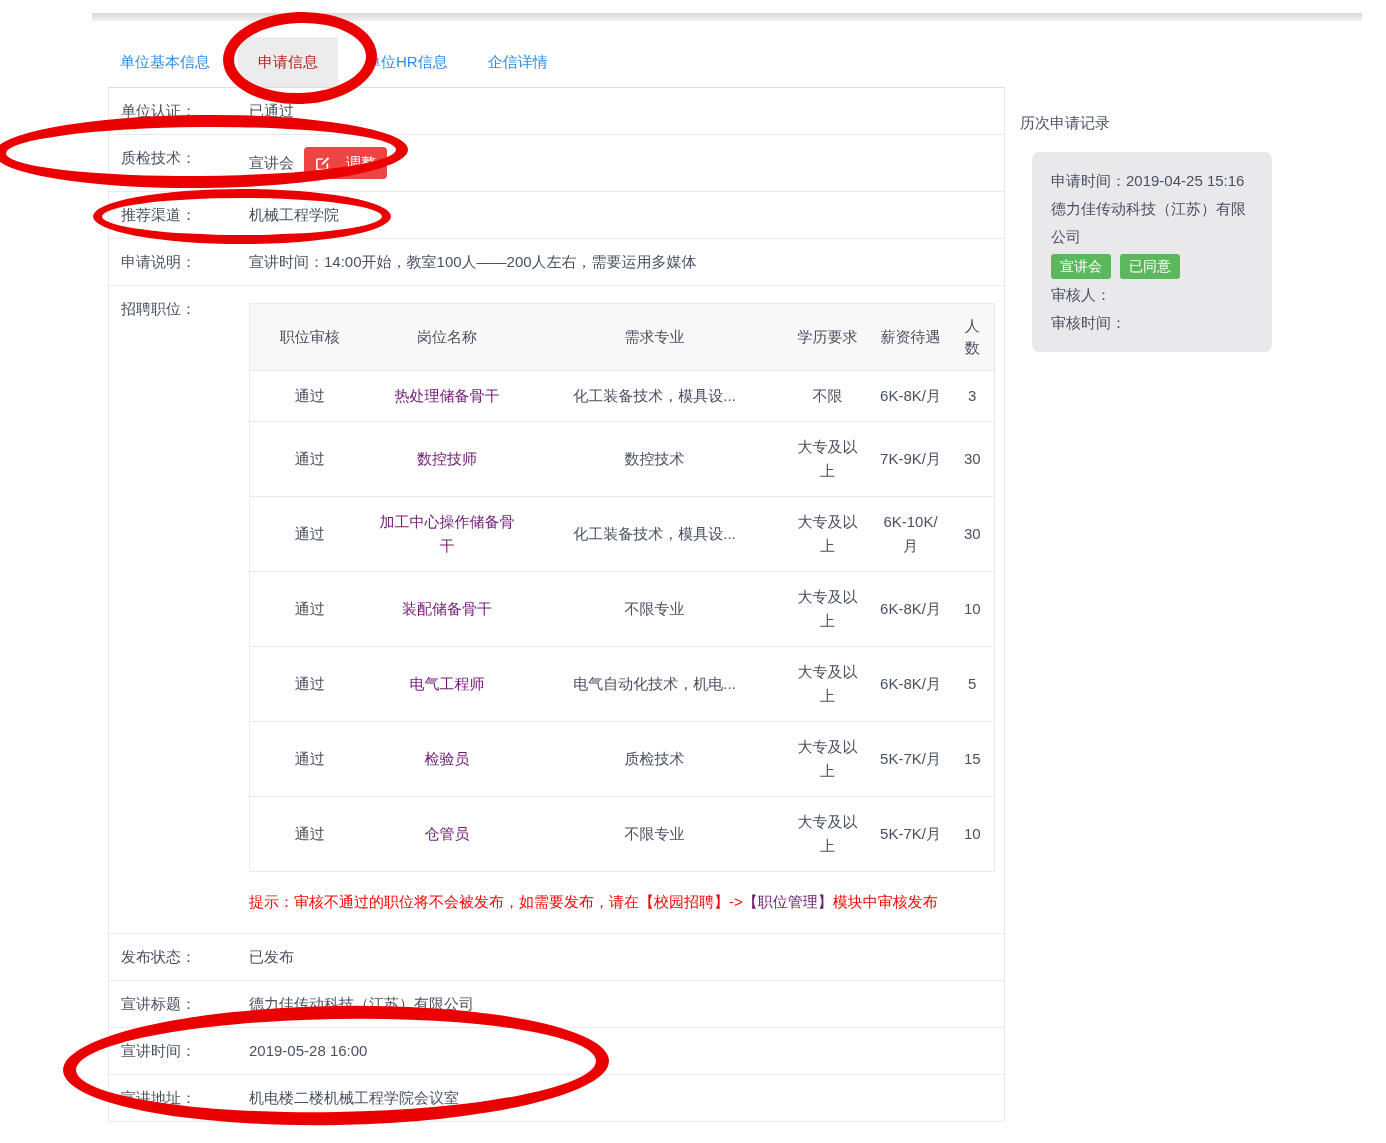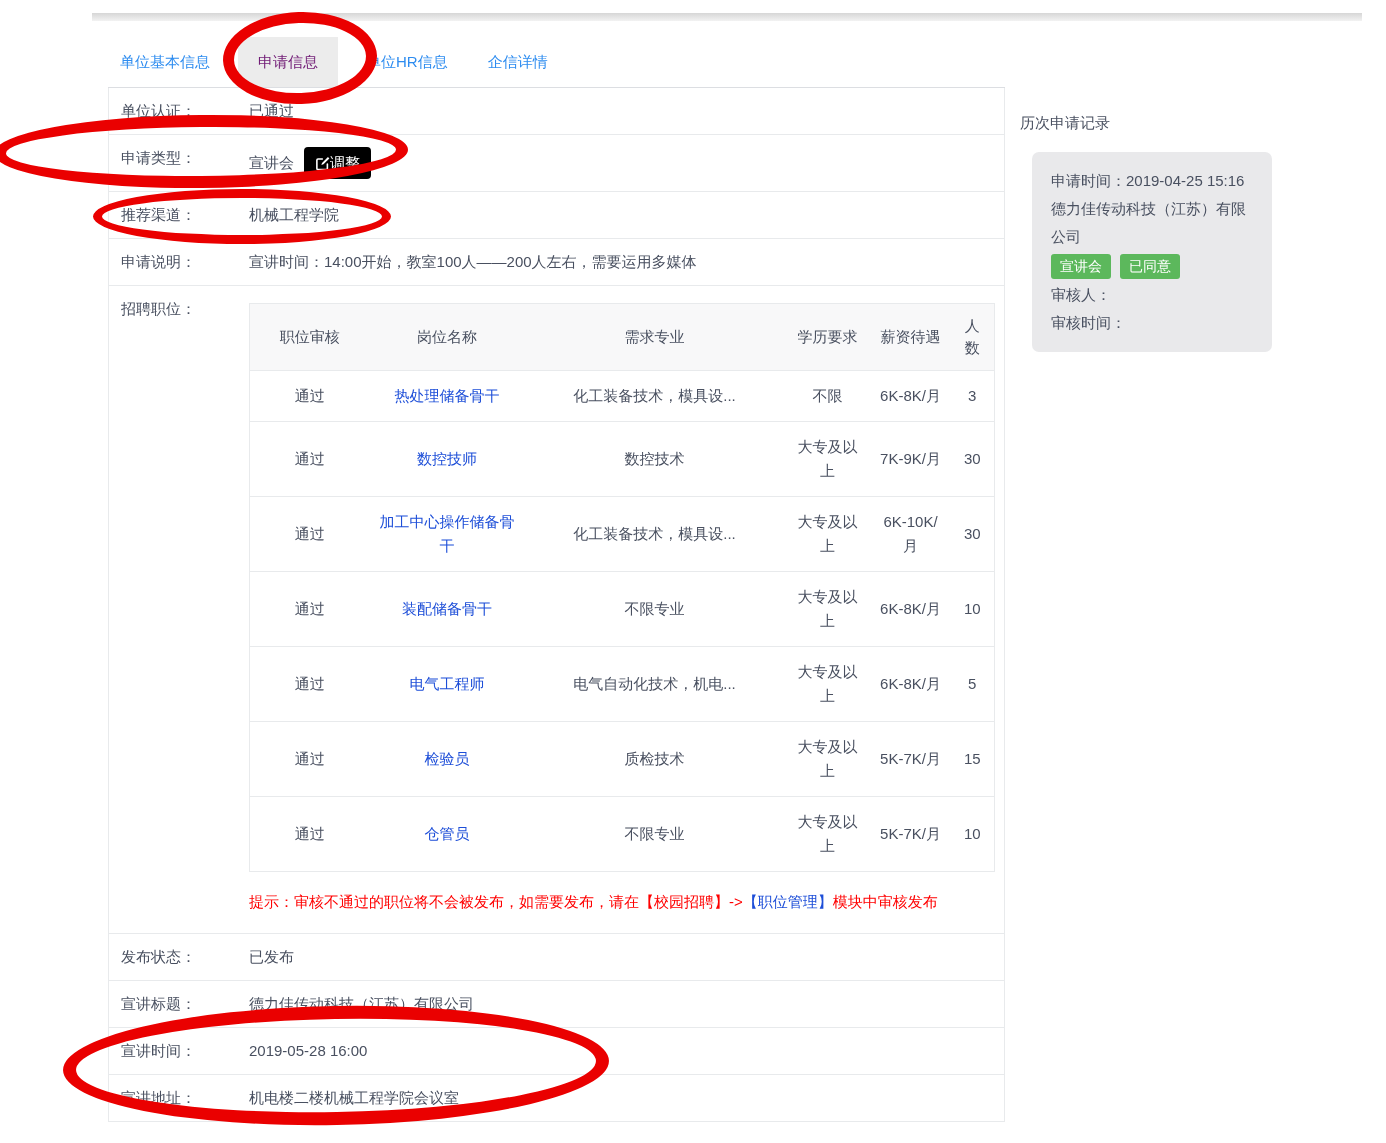--- a/index.html
+++ b/index.html
@@ -7,43 +7,43 @@
     position:relative;width:1384px;height:1143px;overflow:hidden;background:#fff;
     font-family:"Liberation Sans","DejaVu Sans",sans-serif;color:#495060;font-size:15px;padding-left:16px;
   }
   
   .top-strip{position:absolute;left:92px;top:13px;width:1270px;height:8px;
     background:linear-gradient(#d6d6d6,#f2f2f2);}
   
   .tabbar{position:absolute;left:108px;top:37px;width:897px;height:51px;box-sizing:border-box;
     border-bottom:1px solid #dcdee2;display:flex;align-items:stretch;}
   .tab{display:flex;align-items:center;padding:0 12px;margin-right:16px;color:#2d8cf0;cursor:pointer;white-space:nowrap;}
-  .tab.active{background:#ececec;color:#701a75;padding:0 20px;cursor:default;}
+  .tab.active{background:#ececec;color:#b91c1c;padding:0 20px;cursor:default;}
   
   .panel{position:absolute;left:108px;top:88px;width:897px;box-sizing:border-box;
     border:1px solid #e8eaec;border-top:none;background:#fff;}
   .row{display:flex;padding:12px 0;line-height:22px;}
   .row + .row{border-top:1px solid #e8eaec;}
   .lbl{flex:none;width:128px;padding-left:12px;box-sizing:content-box;}
   .val{flex:1;padding-right:12px;min-width:0;}
   .val-inline{display:flex;align-items:center;gap:10px;}
-  .btn-adjust{display:inline-flex;align-items:center;gap:0;background:#000000;color:#fff;
+  .btn-adjust{display:inline-flex;align-items:center;gap:16px;background:#ef4444;color:#fff;
     border:none;border-radius:4px;padding:7px 11px;font-size:15px;cursor:pointer;
     font-family:Liberation Serif, serif;line-height:18px;}
   .btn-adjust svg{display:block;}
   
   table.jobs{border-collapse:collapse;table-layout:fixed;width:745px;margin-top:5px;
     border:1px solid #e8eaec;}
   table.jobs th{background:#f8f8f9;font-weight:400;text-align:center;padding:11px 8px;
     line-height:22px;border-bottom:1px solid #e8eaec;vertical-align:middle;}
   table.jobs td{text-align:center;padding:13px 8px;line-height:24px;
     border-bottom:1px solid #e8eaec;vertical-align:middle;overflow-wrap:break-word;}
   table.jobs tr:last-child td{border-bottom:none;}
   td.left,th.left{text-align:left;}
-  .link{color:#1d4ed8;cursor:pointer;}
+  .link{color:#701a75;cursor:pointer;}
   .hint{width:745px;margin:16px 0 6px;color:#ff0000;line-height:27px;}
   
   .sidebar{position:absolute;left:1018px;top:112px;width:268px;}
   .sidebar-title{line-height:22px;margin:0 0 18px 2px;}
   .card{background:#e9e9eb;border-radius:7px;margin-left:14px;width:240px;box-sizing:border-box;
     padding:15px 19px;line-height:28px;}
   .badges{display:flex;gap:9px;margin:3px 0 2px;}
   .badge{background:#5cb85c;color:#fff;border-radius:3px;padding:1px 9px;font-size:14px;line-height:23px;}
   
   .ellipse{position:absolute;border-radius:50%;box-sizing:border-box;pointer-events:none;}
@@ -67,21 +67,21 @@
   </div>
 
   <div class="panel">
 
     <div class="row">
       <div class="lbl">单位认证：</div>
       <div class="val">已通过</div>
     </div>
 
     <div class="row">
-      <div class="lbl">申请类型：</div>
+      <div class="lbl">质检技术：</div>
       <div class="val val-inline">
         <span>宣讲会</span>
         <button class="btn-adjust">
           <span>
             <svg width="15" height="15" viewBox="0 0 16 16">
               <path d="M13.2 8.6v4.6a1.2 1.2 0 0 1-1.2 1.2H3.2A1.2 1.2 0 0 1 2 13.2V4.4a1.2 1.2 0 0 1 1.2-1.2h4.6" fill="none" stroke="#ffffff" stroke-width="1.7" stroke-linecap="round"></path>
               <path d="M13.8 1.1l1.5 1.5-6.3 6.3-2.2.7.7-2.2z" fill="#ffffff"></path>
             </svg>
           </span>
           <span>调整</span>

